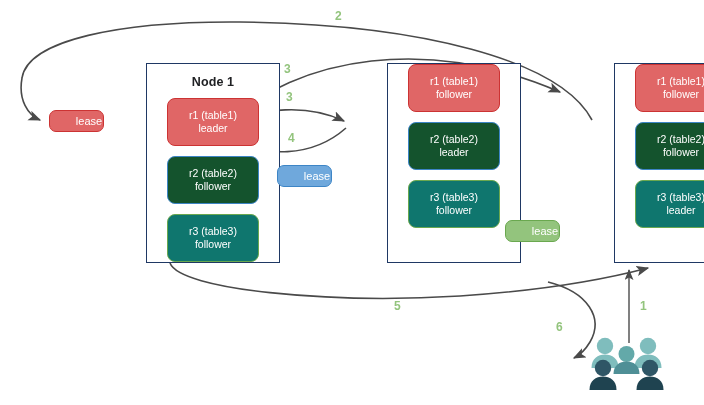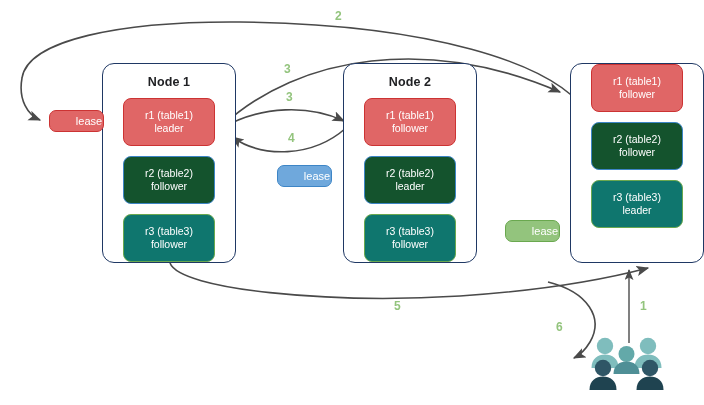--- a/index.html
+++ b/index.html
@@ -23,23 +23,24 @@
     top: 0;
     width: 704px;
     height: 405px;
     pointer-events: none;
   }
 
   .node {
     position: absolute;
     box-sizing: border-box;
     border: 1.6px solid #1f3864;
-    border-radius: 12px;
+    border-radius: 0;
     background: #ffffff;
     z-index: 3;
+    margin-left: 44px;
   }
   .node-title {
     text-align: center;
     font-size: 12.5px;
     font-weight: bold;
     color: #202124;
     margin-top: 11px;
     margin-bottom: 9px;
     letter-spacing: 0.1px;
   }
@@ -149,21 +150,20 @@
       <span>r2 (table2)</span>
       <span>follower</span>
     </div>
     <div class="replica green">
       <span>r3 (table3)</span>
       <span>follower</span>
     </div>
   </div>
 
   <div class="node" style="left:343px; top:63px; width:134px; height:200px;">
-    <div class="node-title">Node 2</div>
     <div class="replica red">
       <span>r1 (table1)</span>
       <span>follower</span>
     </div>
     <div class="replica blue">
       <span>r2 (table2)</span>
       <span>leader</span>
     </div>
     <div class="replica green">
       <span>r3 (table3)</span>

